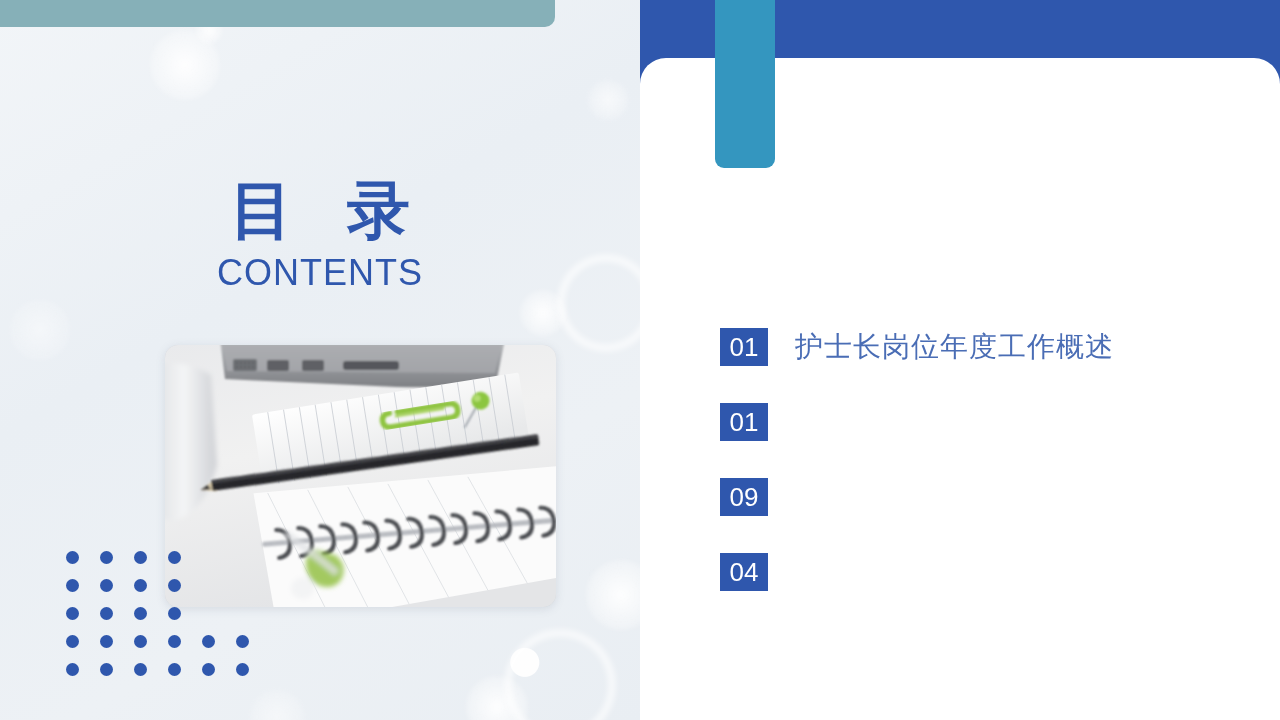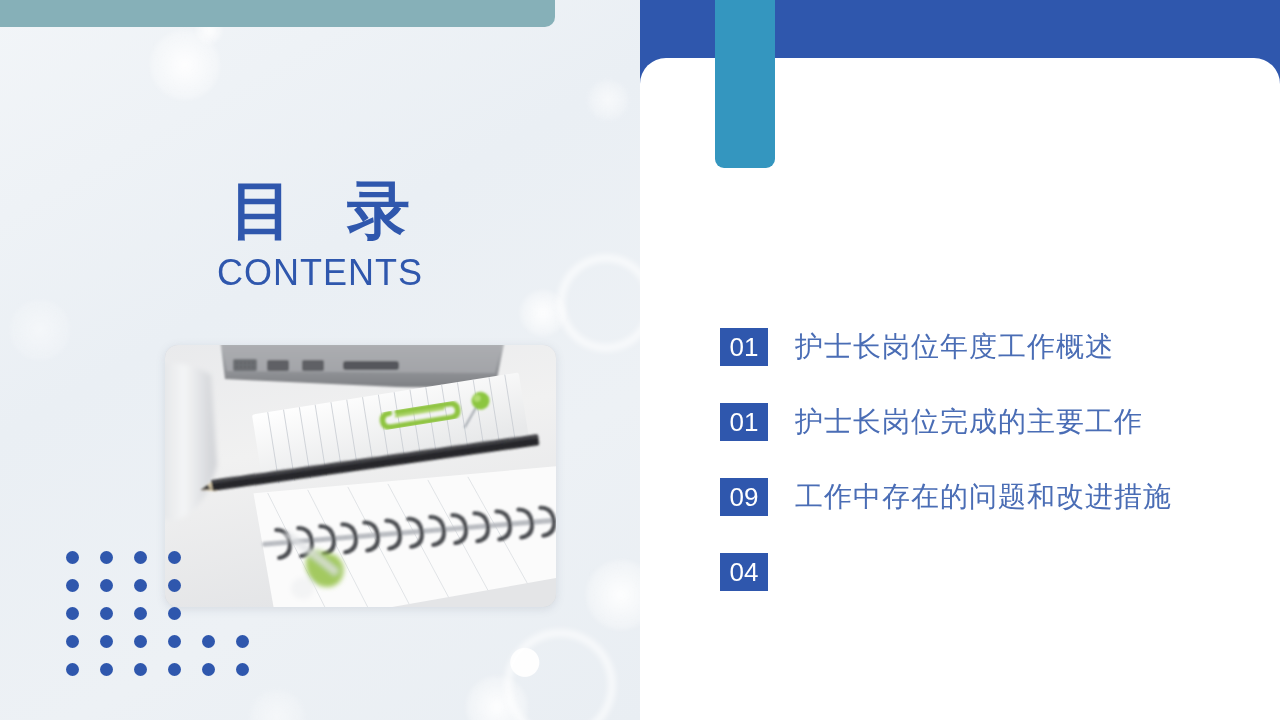--- a/index.html
+++ b/index.html
@@ -373,25 +373,23 @@
     <div class="white-card"></div>
     <div class="teal-bar-right"></div>
 
     <div class="toc-list" id="tocList">
         <div class="toc-item">
           <div class="toc-num">01</div>
           <div class="toc-label">护士长岗位年度工作概述</div>
         </div>
         <div class="toc-item">
           <div class="toc-num">01</div>
-          <div class="toc-label">护士长岗位完成的主要工作</div>
         </div>
         <div class="toc-item">
           <div class="toc-num">09</div>
-          <div class="toc-label">工作中存在的问题和改进措施</div>
         </div>
         <div class="toc-item">
           <div class="toc-num">04</div>
         </div>
       </div>
   </div>
 
 </div>
 
 </body></html>

